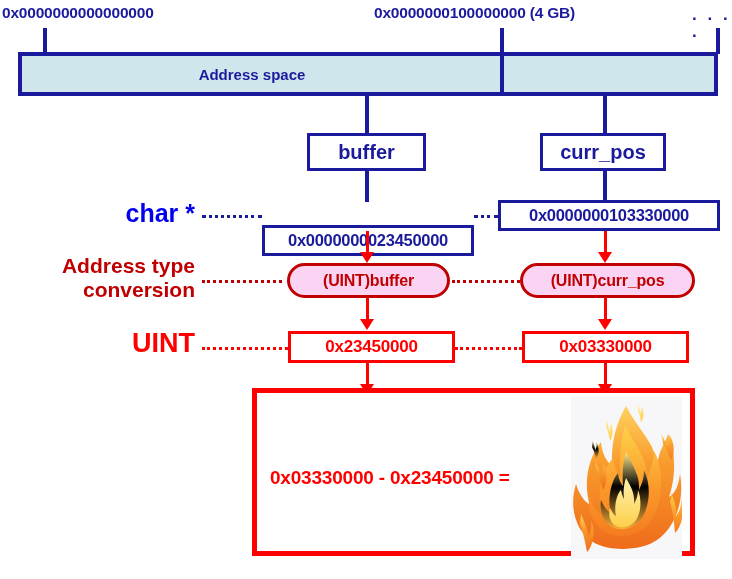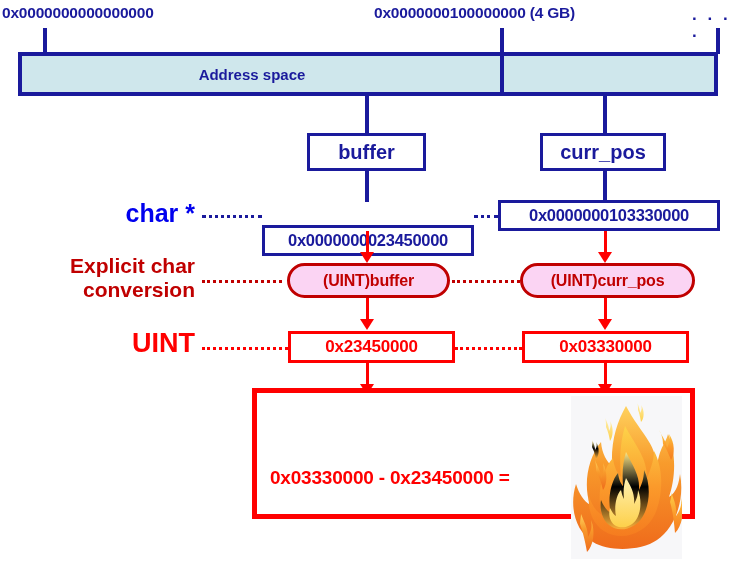--- a/index.html
+++ b/index.html
@@ -205,21 +205,21 @@
     <span>0x0000000103330000</span>
   </div>
 
   <div class="abs vline-red" style="left:366px;top:231px;height:24px;"></div>
   <div class="abs arrow-red" style="left:360px;top:252px;"></div>
 
   <div class="abs vline-red" style="left:604px;top:231px;height:24px;"></div>
   <div class="abs arrow-red" style="left:598px;top:252px;"></div>
 
   <div class="abs side-label lbl-conv" style="left:0px;top:254px;width:195px;">
-    <div>Explicit char</div>
+    <div>Address type</div>
     <div>conversion</div>
   </div>
   <div class="abs dotted-red" style="left:202px;top:280px;width:80px;"></div>
 
   <div class="abs pill" style="left:287px;top:263px;width:163px;height:35px;">
     <span>(UINT)buffer</span>
   </div>
 
   <div class="abs dotted-red" style="left:452px;top:280px;width:68px;"></div>
 
@@ -247,21 +247,21 @@
   <div class="abs redbox" style="left:522px;top:331px;width:167px;height:32px;">
     <span>0x03330000</span>
   </div>
 
   <div class="abs vline-red" style="left:366px;top:363px;height:24px;"></div>
   <div class="abs arrow-red" style="left:360px;top:384px;"></div>
 
   <div class="abs vline-red" style="left:604px;top:363px;height:24px;"></div>
   <div class="abs arrow-red" style="left:598px;top:384px;"></div>
 
-  <div class="abs result-box" style="left:252px;top:388px;width:443px;height:131px;">
+  <div class="abs result-box" style="left:252px;top:388px;width:443px;height:168px;">
 
     <div class="abs result-text" style="left:13px;top:74px;">
       <span>0x03330000 - 0x23450000 =</span>
     </div>
 
     <div class="abs fire-wrap" style="left:314px;top:3px;width:111px;height:163px;">
       <svg viewBox="0 0 111 163" width="111" height="163" aria-hidden="true">
         <defs>
           <linearGradient id="fA" x1="0" y1="1" x2="0" y2="0">
             <stop offset="0%" stop-color="#f57c1f"></stop>

